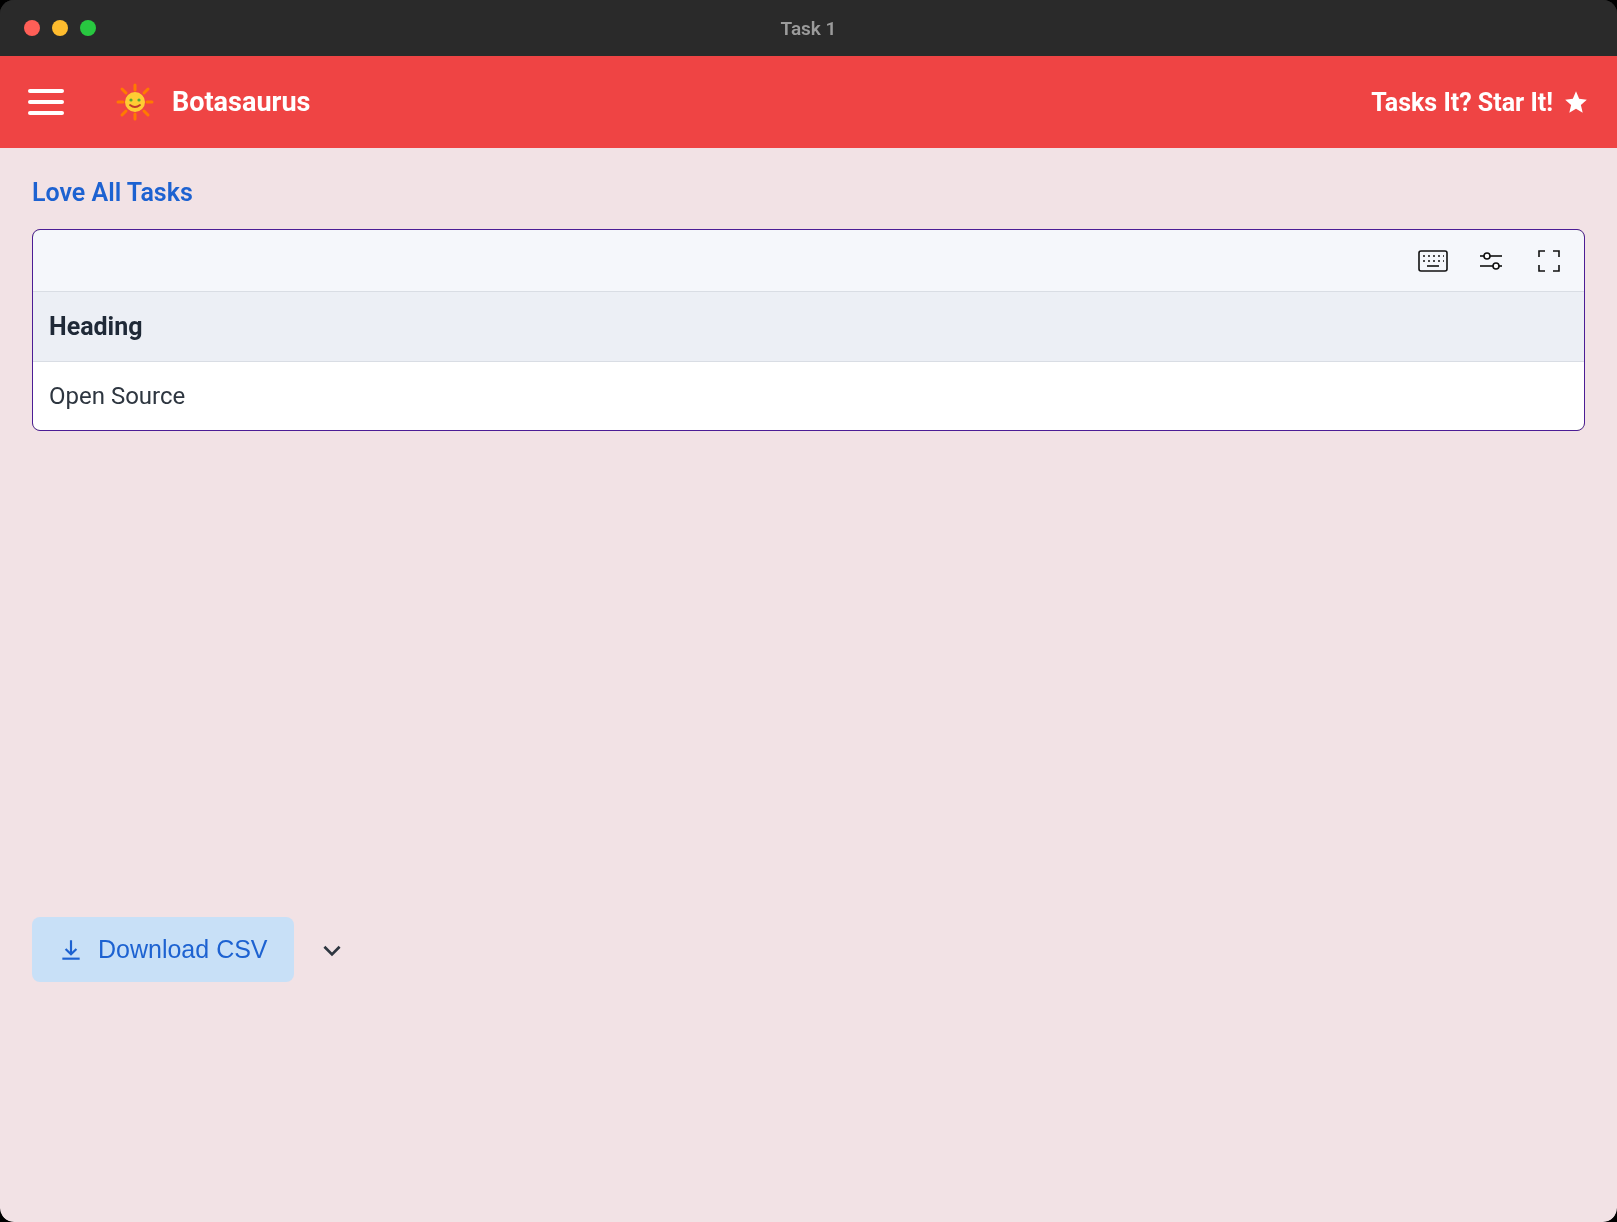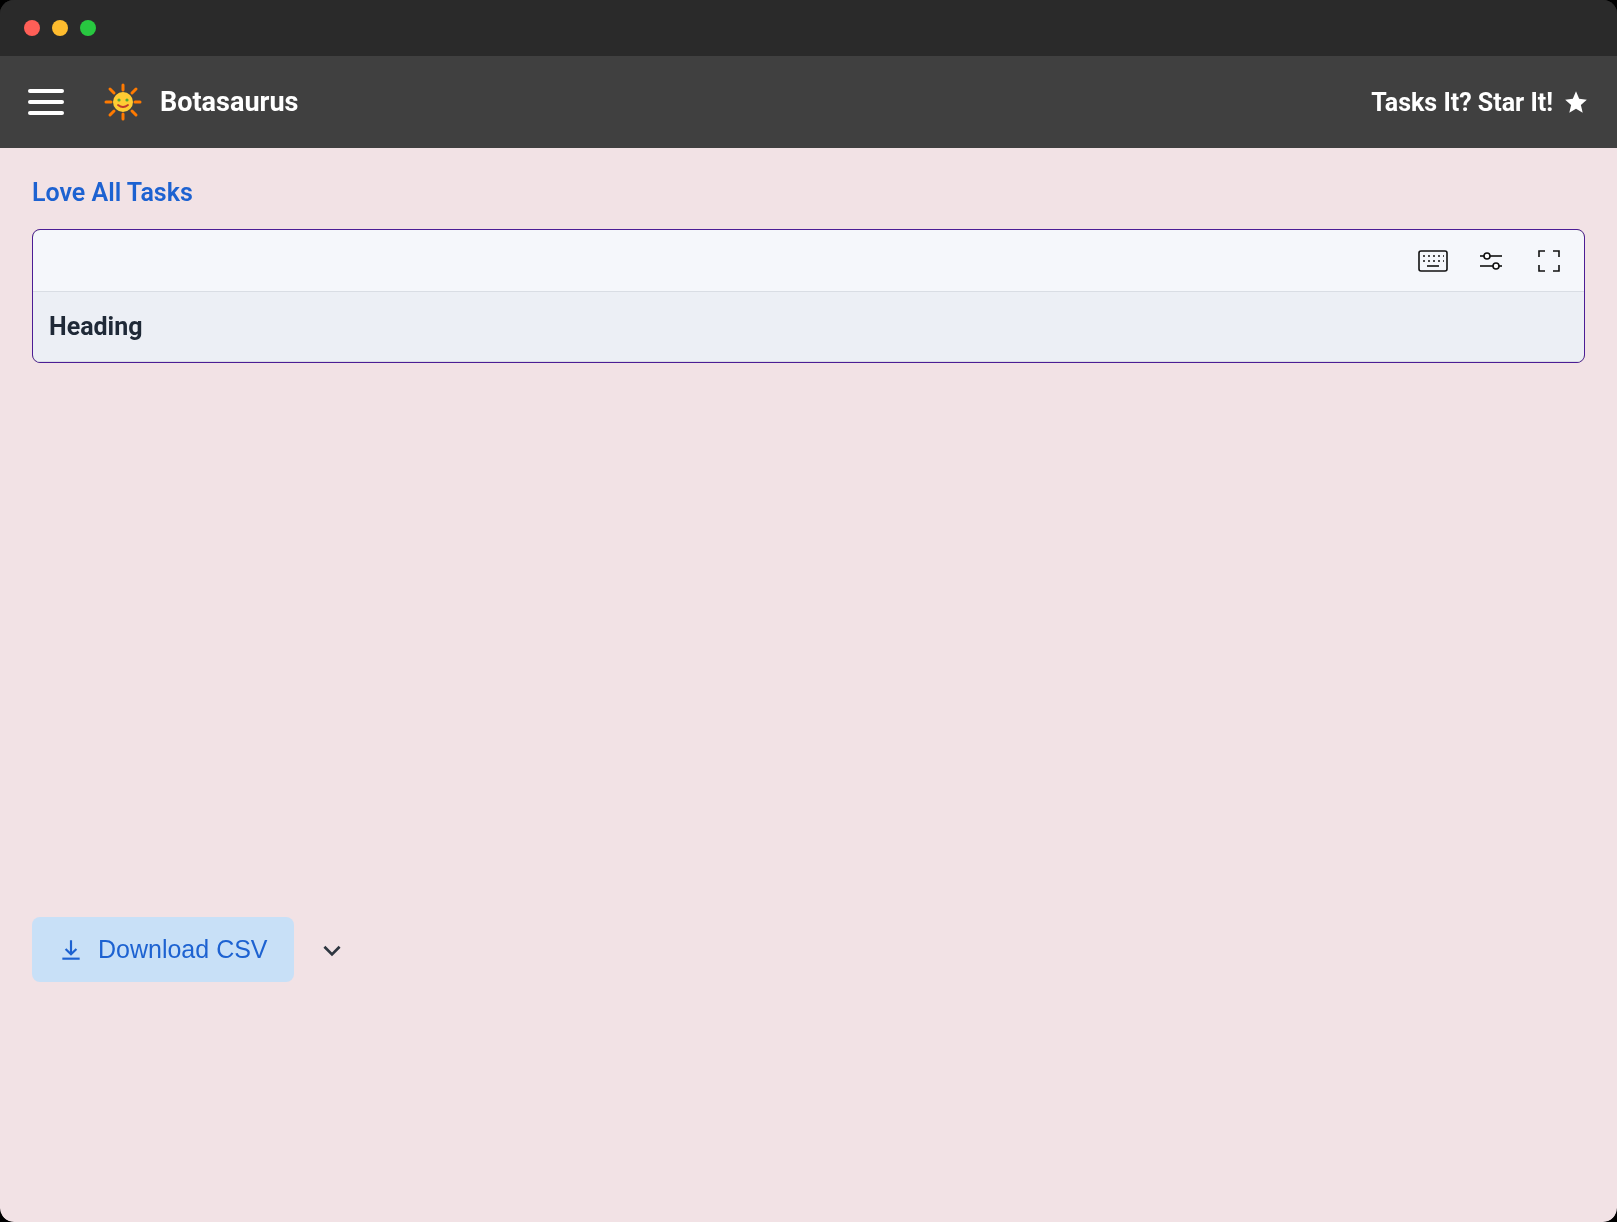--- a/index.html
+++ b/index.html
@@ -43,26 +43,26 @@
       left: 0; right: 0;
       text-align: center;
       color: #9b9b9b;
       font-size: 19px;
       font-weight: 600;
       pointer-events: none;
     }
 
     .appbar {
       height: 92px;
-      background: #404040;
+      background: #ef4444;
       display: flex;
       align-items: center;
       padding: 0 28px 0 28px;
       flex-shrink: 0;
-      gap: 16px;
+      gap: 28px;
     }
     .hamburger {
       width: 36px; height: 36px;
       display: flex; flex-direction: column; justify-content: center; gap: 7px;
       cursor: pointer;
     }
     .hamburger span {
       display: block;
       height: 4px;
       width: 36px;
@@ -177,20 +177,21 @@
 <body>
 
 <div class="window">
 
   <div class="titlebar">
     <div class="traffic-lights">
       <div class="light red"></div>
       <div class="light yellow"></div>
       <div class="light green"></div>
     </div>
+    <div class="titlebar-title">Task 1</div>
   </div>
 
   <div class="appbar">
     <div class="hamburger">
       <span></span>
       <span></span>
       <span></span>
     </div>
     <div class="brand">
       <span class="brand-logo">
@@ -250,20 +251,23 @@
         <svg class="toolbar-icon" viewBox="0 0 26 26">
           <path d="M3 9 V3 H9"></path>
           <path d="M17 3 H23 V9"></path>
           <path d="M23 17 V23 H17"></path>
           <path d="M9 23 H3 V17"></path>
         </svg>
       </div>
       <div class="table-header">
         <div class="table-header-text">Heading</div>
       </div>
+      <div class="table-row">
+        <div class="table-cell">Open Source</div>
+      </div>
     </div>
 
     <div class="footer-actions">
       <button class="download-btn">
         <svg class="download-icon" viewBox="0 0 24 24">
           <path d="M12 3 V15"></path>
           <path d="M7 11 L12 16 L17 11"></path>
           <path d="M4 20 H20"></path>
         </svg>
         <span>Download CSV</span>

